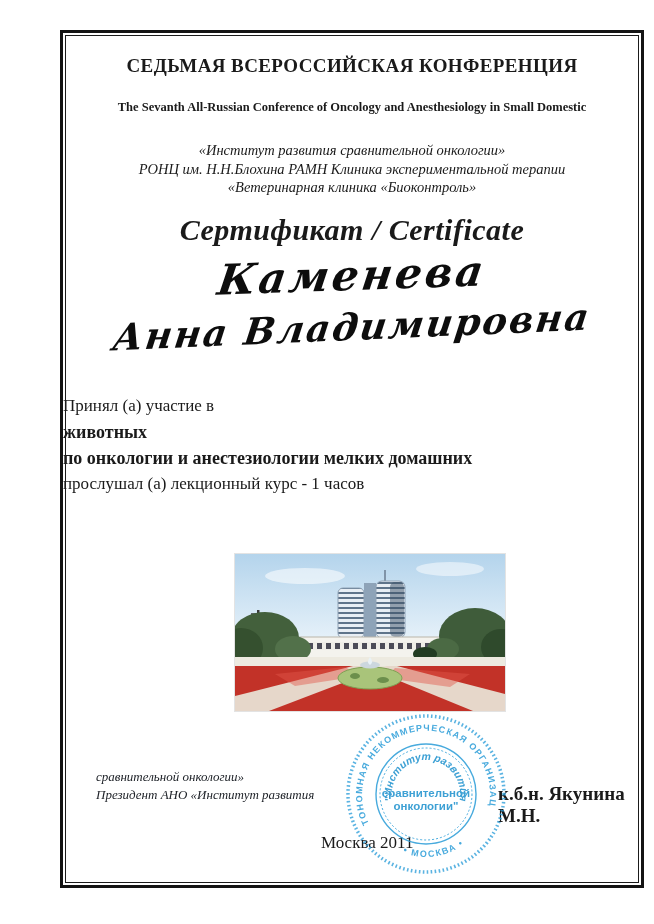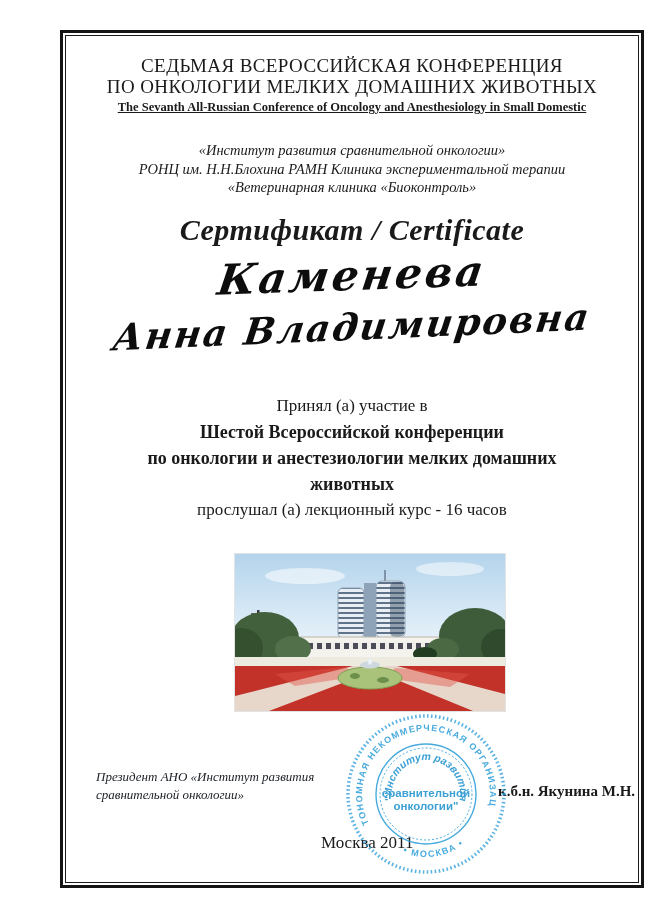--- a/index.html
+++ b/index.html
@@ -8,74 +8,72 @@
     font-family:"Liberation Serif",serif;color:#1a1a1a;
   }
   .frame{
     position:absolute;left:60px;top:30px;width:578px;height:852px;
     border:3px solid #141414;background:#ffffff;
   }
   .frame::after{
     content:"";position:absolute;inset:2px;border:1px solid #1b1b1b;pointer-events:none;
   }
   .cline{position:absolute;left:0;right:0;text-align:center;white-space:nowrap;}
-  .title{top:22px;font-weight:normal;font-size:19px;line-height:21px;letter-spacing:.4px;}
-  .title-en{top:67px;font-weight:bold;font-size:12.5px;line-height:15px;text-decoration:underline;}
+  .title{top:22px;font-weight:bold;font-size:19px;line-height:21px;letter-spacing:.4px;}
+  .title-en{top:67px;font-weight:bold;font-size:12.5px;line-height:15px;}
   .orgs{top:108px;font-style:italic;font-size:14.5px;line-height:18.5px;}
   .heading{top:180px;font-style:italic;font-weight:bold;font-size:30px;letter-spacing:.5px;}
   .hand{font-family:"DejaVu Serif",serif;font-style:italic;font-weight:bold;color:#0d0d0d;}
   .hand1{top:218px;font-size:42px;transform:rotate(-2deg) skewX(-10deg);letter-spacing:3px;}
   .hand2{top:272px;font-size:37px;transform:rotate(-2.5deg) skewX(-10deg);letter-spacing:2px;}
-  .body-block{position:absolute;left:0;right:0;top:360px;text-align:center;font-size:17px;line-height:26px;}
+  .body-block{position:absolute;left:0;right:0;top:360px;text-align:left;font-size:17px;line-height:26px;}
   .body-block .b{font-weight:bold;font-size:18px;}
   .photo{
     position:absolute;left:171px;top:520px;width:270px;height:157px;
     border:1px solid #e3e3e3;background:#fff;
   }
   .stamp{position:absolute;left:278px;top:676px;width:170px;height:170px;opacity:.88;z-index:2;}
   .sig-left{
     position:absolute;left:33px;top:735px;width:280px;
     font-style:italic;font-size:13px;line-height:17.5px;color:#20242a;
   }
-  .sig-right{position:absolute;left:435px;top:750px;font-weight:bold;font-size:15px;text-align:right;}
+  .sig-right{position:absolute;left:435px;top:750px;font-weight:bold;font-size:19px;}
   .city{position:absolute;left:258px;top:800px;font-size:17px;z-index:1;}
   .stamp text{font-family:"Liberation Sans",sans-serif;}
 </style>
 </head>
 <body>
 
 <div class="page">
   <div class="frame">
 
     <div class="cline title">
       <div>СЕДЬМАЯ ВСЕРОССИЙСКАЯ КОНФЕРЕНЦИЯ</div>
-      <div>ПО ОНКОЛОГИИ  МЕЛКИХ ДОМАШНИХ ЖИВОТНЫХ</div>
     </div>
 
     <div class="cline title-en">
       <div>The  Sevanth  All-Russian Conference of Oncology and Anesthesiology in Small Domestic</div>
     </div>
 
     <div class="cline heading">Сертификат / Certificate</div>
 
     <div class="cline orgs">
       <div>«Институт развития  сравнительной онкологии»</div>
       <div>РОНЦ им. Н.Н.Блохина РАМН Клиника экспериментальной терапии</div>
       <div>«Ветеринарная клиника «Биоконтроль»</div>
     </div>
 
     <div class="cline hand hand1">Каменева</div>
     <div class="cline hand hand2">Анна Владимировна</div>
 
     <div class="body-block">
       <div>Принял (а) участие в</div>
-      <div class="b">Шестой Всероссийской конференции</div>
+      <div class="b">животных</div>
       <div class="b">по онкологии и анестезиологии мелких домашних</div>
-      <div class="b">животных</div>
-      <div>прослушал (а) лекционный курс - 16 часов</div>
+      <div>прослушал (а) лекционный курс - 1 часов</div>
     </div>
 
     <svg class="photo" viewBox="0 0 270 157" xmlns="http://www.w3.org/2000/svg">
       <defs>
         <linearGradient id="sky" x1="0" y1="0" x2="0" y2="1">
           <stop offset="0" stop-color="#b4d4ec"></stop>
             <stop offset="1" stop-color="#f0f7fc"></stop>
         </linearGradient>
         <pattern id="hstripe" width="6" height="5" patternUnits="userSpaceOnUse">
           <rect width="6" height="5" fill="#e8eef4"></rect>
@@ -150,22 +148,22 @@
       <g fill="#2394cf">
         <text font-size="10.5" font-weight="bold" font-style="italic">
           <textPath href="#arc-inner" startOffset="50%" text-anchor="middle">"Институт развития</textPath>
         </text>
         <text x="85" y="88" text-anchor="middle" font-size="11.5" font-weight="bold">сравнительной</text>
         <text x="85" y="101" text-anchor="middle" font-size="11.5" font-weight="bold">онкологии"</text>
       </g>
     </svg>
 
     <div class="sig-left">
+      <div>сравнительной онкологии»</div>
       <div>Президент АНО «Институт развития</div>
-      <div>сравнительной онкологии»</div>
     </div>
 
     <div class="sig-right">к.б.н. Якунина М.Н.</div>
 
     <div class="city">Москва  2011</div>
 
   </div>
 </div>
 
 </body></html>

